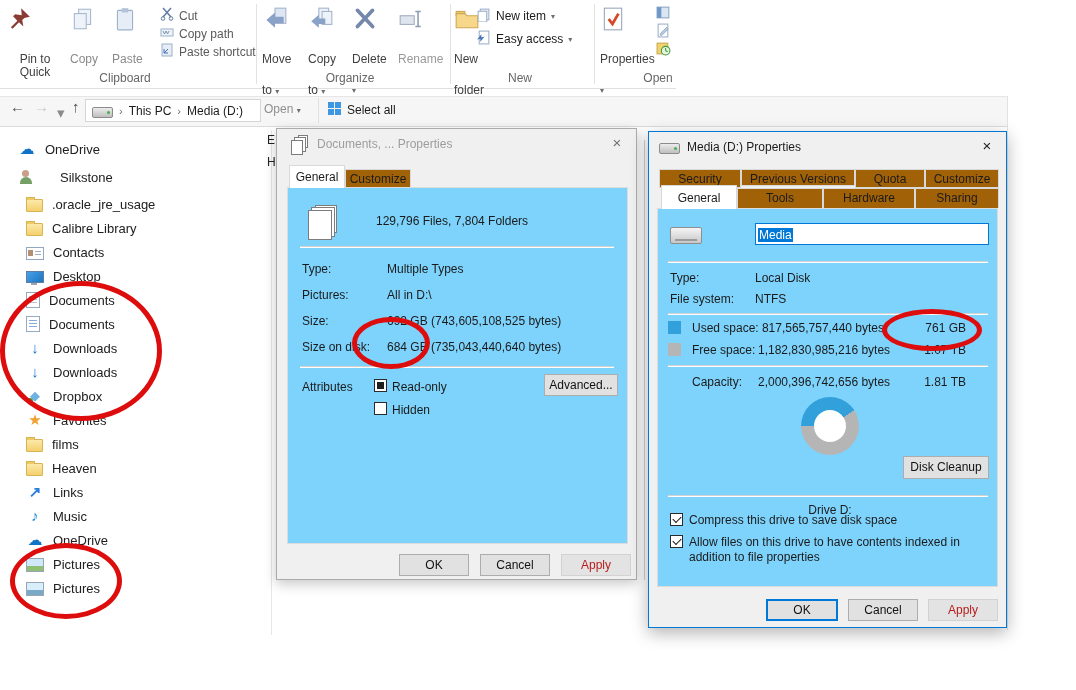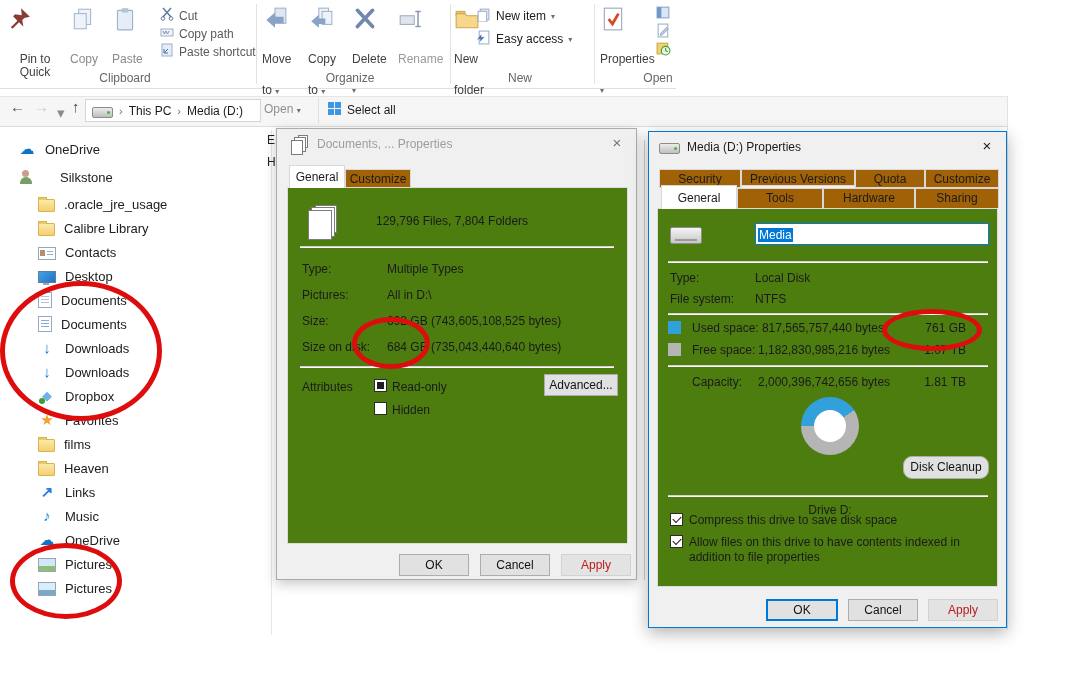--- a/index.html
+++ b/index.html
@@ -10,21 +10,21 @@
   .rsm{position:absolute;display:flex;align-items:center;gap:5px;color:#5a5a5a;white-space:nowrap;}
   .grp-label{position:absolute;color:#666;top:71px;text-align:center;}
   .vsep{position:absolute;top:4px;height:80px;width:1px;background:#e2e2e2;}
   .caret{font-size:8px;color:#6f6f6f;}
   
   .band{position:absolute;left:0;top:96px;width:1007px;height:29px;background:#f6f6f6;border-top:1px solid #e6e6e6;border-bottom:1px solid #dcdcdc;}
   .crumbbox{position:absolute;left:85px;top:99px;width:176px;height:23px;background:#fff;border:1px solid #d6d6d6;display:flex;align-items:center;gap:6px;padding-left:6px;box-sizing:border-box;}
   .navarrow{position:absolute;top:98px;font-size:15px;color:#4d4d4d;}
   
   .side{position:absolute;left:0;top:136px;width:268px;}
-  .side-item{display:flex;align-items:center;gap:9px;height:24px;padding-left:38px;color:#202020;font-size:13px;}
+  .side-item{display:flex;align-items:center;gap:9px;height:24px;padding-left:26px;color:#202020;font-size:13px;}
   .side-item.lvl1{padding-left:18px;}
   
   .ic{width:16px;height:16px;display:inline-block;position:relative;flex:0 0 auto;}
   .ic-folder{width:15px;height:11px;margin-top:2px;background:linear-gradient(#fce9a8,#f3d06e);border:1px solid #d9b253;border-radius:1px;}
   .ic-folder::before{content:"";position:absolute;left:-1px;top:-3px;width:7px;height:2px;background:#eccb66;border:1px solid #d9b253;border-bottom:none;}
   .glyph{font-size:15px;line-height:16px;width:18px;text-align:center;flex:0 0 auto;}
   .ic-user::before{content:"";position:absolute;left:4px;top:1px;width:7px;height:7px;border-radius:50%;background:#c9a087;}
   .ic-user::after{content:"";position:absolute;left:2px;top:8px;width:12px;height:7px;border-radius:6px 6px 0 0;background:#74a065;}
   .ic-contacts{width:16px;height:11px;margin-top:2px;background:#fff;border:1px solid #93a7c0;}
   .ic-contacts::before{content:"";position:absolute;left:1px;top:2px;width:5px;height:6px;background:#b48f70;}
@@ -45,21 +45,21 @@
   .ic-drive-big::after{content:"";position:absolute;left:4px;bottom:2px;width:22px;height:2px;background:#9b9b9b;}
   .pages{background:#fff;border:1px solid #7c7c7c;box-shadow:3px -3px 0 -1px #fff,3px -3px 0 0 #7c7c7c,6px -6px 0 -2px #fff,6px -6px 0 -1px #7c7c7c;}
   
   .dlg{position:absolute;background:#f0f0f0;box-sizing:border-box;}
   .dlg1{border:1px solid #ababab;box-shadow:0 4px 12px rgba(0,0,0,.22);}
   .dlg2{border:1px solid #0078d7;box-shadow:0 5px 16px rgba(0,0,0,.30);}
   .dlg-title{position:absolute;left:0;top:0;right:0;height:30px;background:#f0f0f0;}
   .close-x{position:absolute;top:5px;font-size:15px;color:#5a5a5a;width:22px;text-align:center;}
   .tab{position:absolute;background:#a16207;border:1px solid #d9d9d9;border-bottom:none;text-align:center;box-sizing:border-box;color:#1b1b1b;}
   .tab.active{background:#fff;z-index:3;}
-  .panel{position:absolute;background:#4d7c0f;border:1px solid #dcdcdc;box-sizing:border-box;}
+  .panel{position:absolute;background:#7dd3fc;border:1px solid #dcdcdc;box-sizing:border-box;}
   .sep-h{position:absolute;height:1px;background:#d2d2d2;box-shadow:0 1px 0 #fff;}
   .btn{position:absolute;background:#e1e1e1;border:1px solid #adadad;text-align:center;line-height:20px;height:22px;box-sizing:border-box;color:#111;}
   .btn.focused{border:2px solid #0078d7;line-height:18px;}
   .btn.disabled{background:#e3e3e3;border-color:#d2d2d2;color:#b91c1c;}
   .cb{position:absolute;width:13px;height:13px;background:#fff;border:1px solid #2b2b2b;box-sizing:border-box;}
   .cb.checked::after{content:"";position:absolute;left:2px;top:2px;width:7px;height:4px;border-left:1.6px solid #111;border-bottom:1.6px solid #111;transform:rotate(-45deg);}
   .cb.mixed::after{content:"";position:absolute;left:2px;top:2px;right:2px;bottom:2px;background:#1f1f1f;}
   .lab{position:absolute;white-space:nowrap;}
   .swatch{position:absolute;width:13px;height:13px;}
   .donut{position:absolute;width:58px;height:58px;border-radius:50%;}
@@ -402,21 +402,21 @@
       <span class="lab" style="left:100px;top:134px;width:126px;text-align:right;">1,182,830,985,216 bytes</span>
       <span class="lab" style="left:240px;top:134px;width:68px;text-align:right;">1.07 TB</span>
       <div class="sep-h" style="left:10px;top:156px;width:320px;"></div>
 
       <span class="lab" style="left:34px;top:166px;">Capacity:</span>
       <span class="lab" style="left:100px;top:166px;width:126px;text-align:right;">2,000,396,742,656 bytes</span>
       <span class="lab" style="left:240px;top:166px;width:68px;text-align:right;">1.81 TB</span>
 
       <div class="donut" style="left: 143px; top: 188px; background: conic-gradient(from 270deg, rgb(50, 160, 218) 0deg, rgb(50, 160, 218) 147.2deg, rgb(181, 181, 181) 0deg);"></div>
       <span class="lab" style="left:130px;top:254px;width:84px;text-align:center;margin-top:40px;">Drive D:</span>
-      <div class="btn" style="left:245px;top:247px;width:86px;height:23px;line-height:21px;border-radius:9px;"><span>Disk Cleanup</span></div>
+      <div class="btn" style="left:245px;top:247px;width:86px;height:23px;line-height:21px;"><span>Disk Cleanup</span></div>
       <div class="sep-h" style="left:10px;top:286px;width:320px;"></div>
 
       <span class="cb checked" style="left:12px;top:304px;"></span>
       <span class="lab" style="left:31px;top:304px;">Compress this drive to save disk space</span>
       <span class="cb checked" style="left:12px;top:326px;"></span>
       <span class="lab" style="left:31px;top:326px;width:298px;white-space:normal;line-height:15px;">Allow files on this drive to have contents indexed in addition to file properties</span>
     </div>
     <div class="btn focused" style="left:117px;top:467px;width:72px;"><span>OK</span></div>
     <div class="btn" style="left:199px;top:467px;width:70px;"><span>Cancel</span></div>
     <div class="btn disabled" style="left:279px;top:467px;width:70px;"><span>Apply</span></div>

